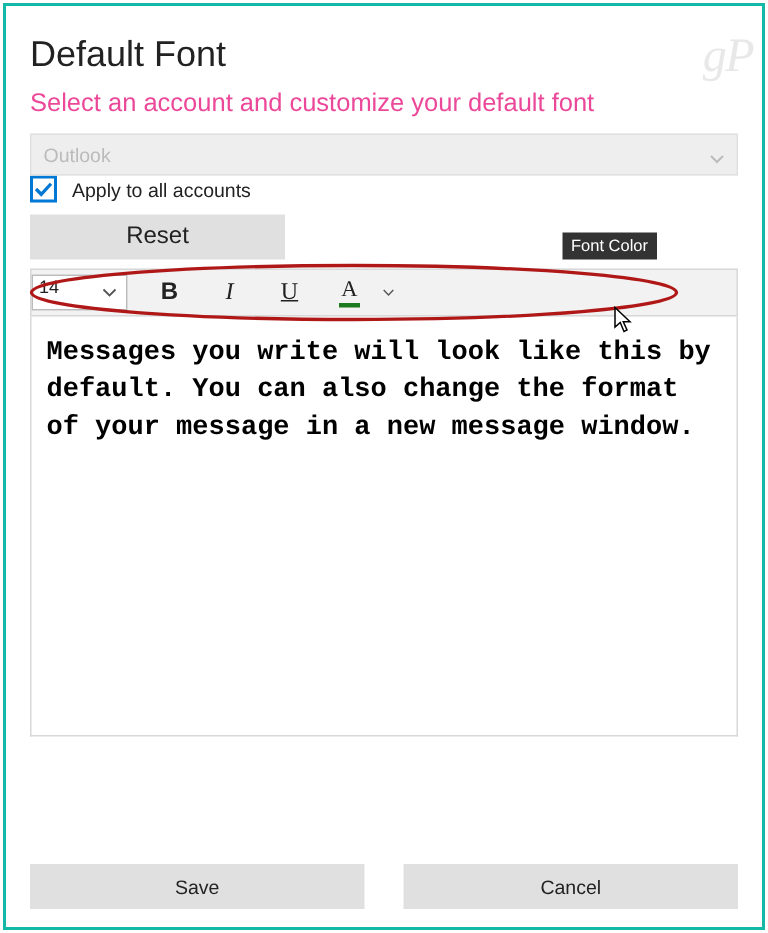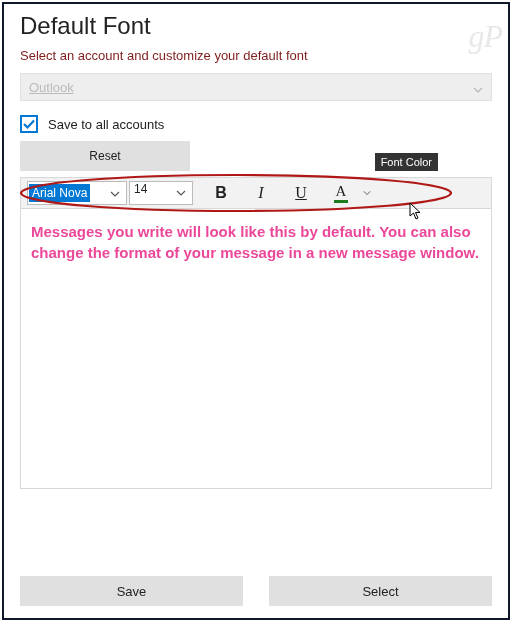--- a/index.html
+++ b/index.html
@@ -9,25 +9,25 @@
     background: #fff;
     font-family: "Segoe UI", Arial, sans-serif;
     font-size: 13px;
     color: #222;
     width: 512px;
     height: 622px;
     overflow: hidden;
     position: relative;
   }
   .frame {
-    border: 2px solid #0f172a;
+    border: 2px solid #14b8a6;
     width: 508px;
     height: 618px;
     margin: 2px;
-    padding: 8px 16px 10px 16px;
+    padding: 19px 16px 10px 16px;
     position: relative;
     background: #fff;
   }
   .watermark {
     position: absolute;
     top: 14px;
     right: 6px;
     font-size: 32px;
     color: #e8e8e8;
     font-family: Georgia, serif;
@@ -35,37 +35,35 @@
     letter-spacing: -1px;
     pointer-events: none;
   }
   h1 {
     font-size: 24px;
     font-weight: 400;
     margin: 0 0 8px 0;
     color: #222;
   }
   .subtitle {
-    font-size: 13px;
-    color: #7f1d1d;
+    font-size: 17px;
+    color: #ec4899;
     margin-bottom: 10px;
   }
   .account-select {
     width: 100%;
     height: 28px;
     background: #eee;
     border: 1px solid #e0e0e0;
     color: #bbb;
     padding: 0 8px;
     font-size: 13px;
     display: flex;
     align-items: center;
     position: relative;
-    margin-bottom: 14px;
-    text-decoration: underline;
   }
   .account-select .chev {
     position: absolute;
     right: 8px;
     top: 9px;
     color: #bbb;
   }
   .check-row {
     display: flex;
     align-items: center;
@@ -80,21 +78,21 @@
     align-items: center;
     justify-content: center;
     background: #fff;
   }
   .checkbox svg { display: block; }
   .reset-btn {
     width: 170px;
     height: 30px;
     background: #e0e0e0;
     border: none;
-    font-size: 12px;
+    font-size: 16px;
     color: #222;
     text-align: center;
     cursor: pointer;
     margin-bottom: 2px;
   }
   .toolbar-wrap {
     position: relative;
     margin-top: 4px;
   }
   .annot-ring {
@@ -206,23 +204,23 @@
     z-index: 21;
     pointer-events: none;
   }
   .preview {
     border: 1px solid #d8d8d8;
     border-top: none;
     height: 280px;
     padding: 12px 10px;
   }
   .preview-text {
-    color: #ec4899;
-    font-family: Liberation Sans, sans-serif;
-    font-size: 15px;
+    color: #000000;
+    font-family: Liberation Mono, monospace;
+    font-size: 18px;
     font-weight: bold;
     line-height: 1.4;
   }
   .footer {
     position: absolute;
     left: 16px;
     right: 16px;
     bottom: 12px;
     display: flex;
     gap: 26px;
@@ -255,41 +253,33 @@
         </svg>
     </span>
   </div>
 
   <div class="check-row">
     <div class="checkbox">
       <svg width="14" height="14" viewBox="0 0 14 14">
         <path d="M2 7 L5.5 10.5 L12 3.5" stroke="#0078d4" stroke-width="2.2" fill="none"></path>
       </svg>
     </div>
-    <span>Save to all accounts</span>
+    <span>Apply to all accounts</span>
   </div>
 
   <button class="reset-btn">Reset</button>
 
   <div class="toolbar-wrap">
     <svg class="annot-ring" viewBox="0 0 440 44">
       <ellipse cx="220" cy="22" rx="215" ry="18" stroke="#b01818" stroke-width="2.2" fill="none"></ellipse>
     </svg>
 
     <div class="tooltip">Font Color</div>
 
     <div class="toolbar">
-      <div class="font-name">
-        <span class="sel">Arial Nova</span>
-        <span class="dd-chev">
-          <svg viewBox="0 0 10 10" width="10" height="10">
-              <path d="M1 3 L5 7 L9 3" stroke="#555" stroke-width="1.2" fill="none"></path>
-            </svg>
-        </span>
-      </div>
       <div class="font-size">
         <span>14</span>
         <span class="dd-chev">
           <svg viewBox="0 0 10 10" width="10" height="10">
               <path d="M1 3 L5 7 L9 3" stroke="#555" stroke-width="1.2" fill="none"></path>
             </svg>
         </span>
       </div>
       <div class="fmt-btn bold">B</div>
       <div class="fmt-btn italic">I</div>
@@ -311,15 +301,15 @@
       </svg>
     </div>
 
     <div class="preview">
       <div class="preview-text">Messages you write will look like this by default. You can also change the format of your message in a new message window.</div>
     </div>
   </div>
 
   <div class="footer">
     <button>Save</button>
-    <button>Select</button>
+    <button>Cancel</button>
   </div>
 </div>
 
 </body></html>

